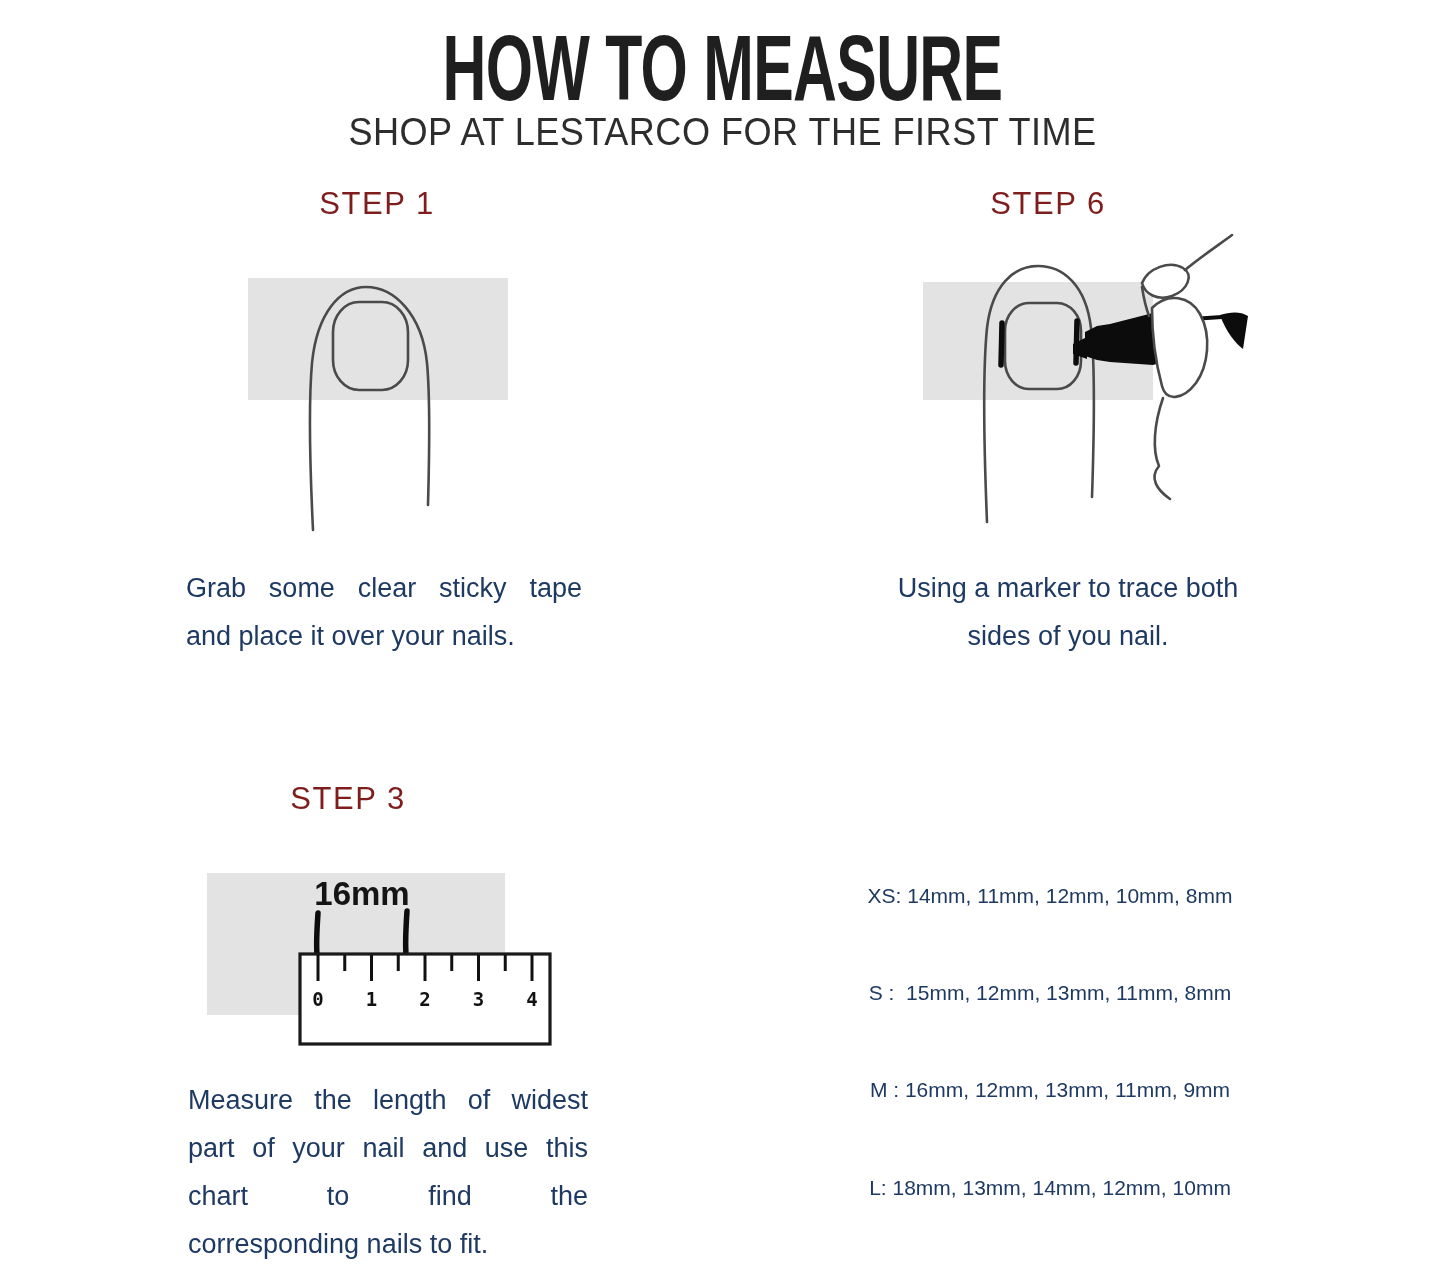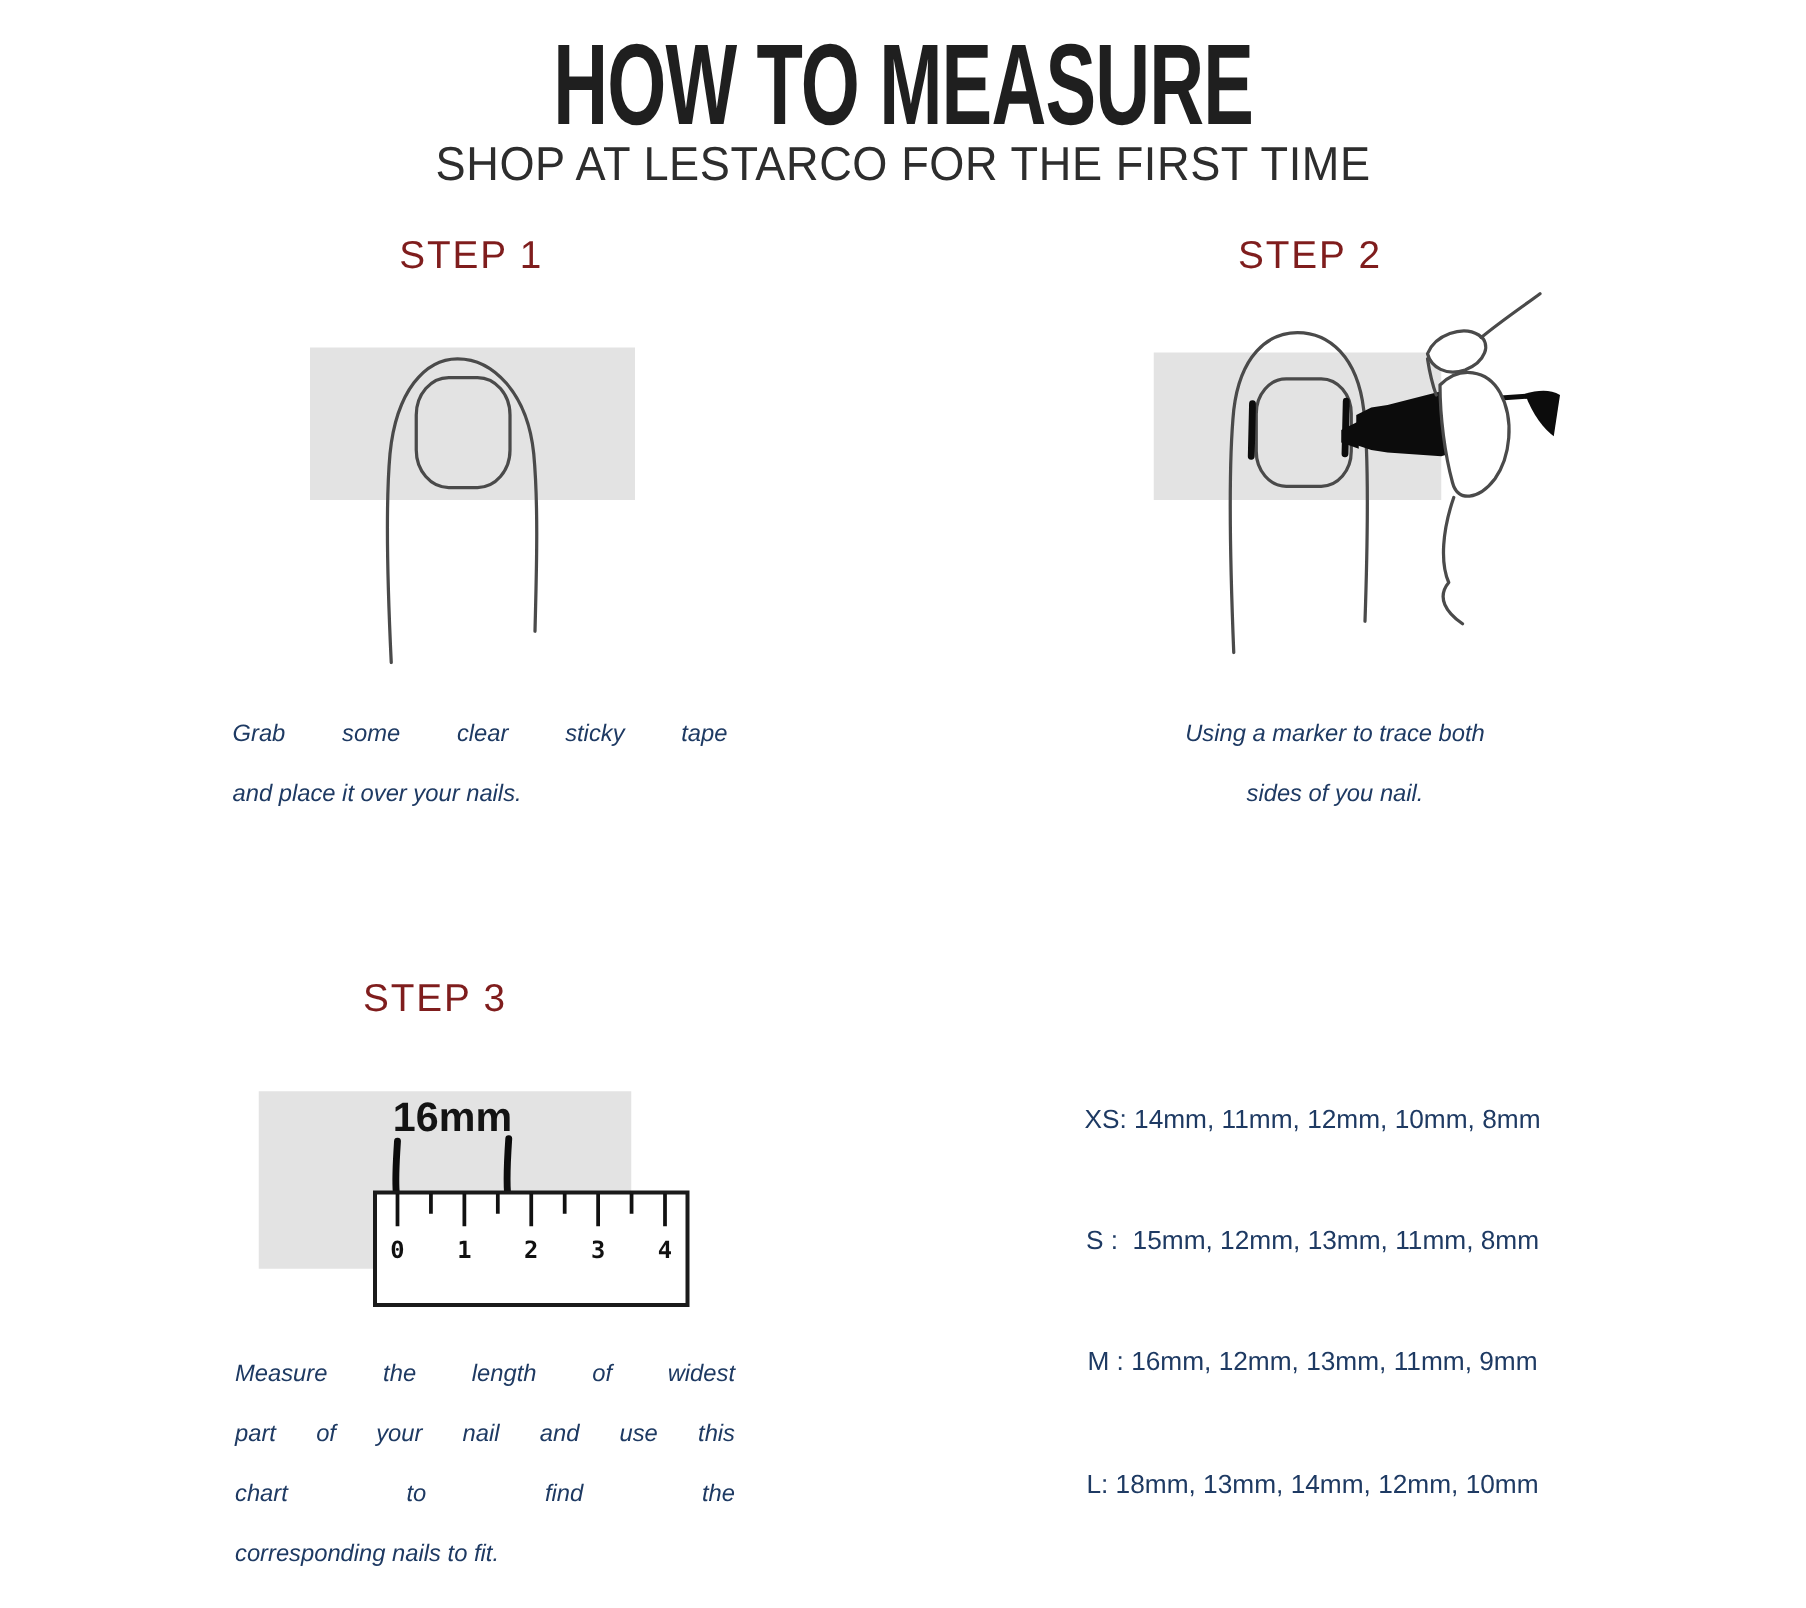--- a/index.html
+++ b/index.html
@@ -32,23 +32,22 @@
     transform:scaleX(0.95);transform-origin:center top;
   }
   .step-label{
     position:absolute;width:256px;
     text-align:center;
     font-size:31px;font-weight:400;color:#7f1d1d;
     letter-spacing:1.5px;white-space:nowrap;
   }
   .caption{
     position:absolute;
-    font-size:19px;color:var(--navy);
+    font-size:27px;color:var(--navy);
     line-height:48px;
-    font-style:italic;
   }
   .cap-line{display:block;}
   .cap-line.force-justify{text-align:justify;text-align-last:justify;}
   .cap-line.left{text-align:left;}
   .caption.centered .cap-line{text-align:left;text-align-last:center;}
   .size-row{
     position:absolute;left:770px;width:560px;height:40px;
     text-align:center;white-space:pre;
     font-size:21px;color:var(--navy);
   }
@@ -65,21 +64,21 @@
 </style>
 </head>
 <body>
 
 <div class="canvas">
 
   <h1 class="page-title">HOW TO MEASURE</h1>
   <div class="page-subtitle">SHOP AT LESTARCO FOR THE FIRST TIME</div>
 
   <div class="step-label" style="left:249px;top:186px;">STEP 1</div>
-  <div class="step-label" style="left:920px;top:186px;">STEP 2</div>
+  <div class="step-label" style="left:920px;top:186px;">STEP 6</div>
   <div class="step-label" style="left:220px;top:781px;">STEP 3</div>
 
   <svg style="left:200px;top:258px;" width="360" height="300" viewBox="0 0 360 300">
     <rect class="tape" x="48" y="20" width="260" height="122"></rect>
     <path class="outline" d="M113 272 C110 210 108 150 112 105 C117 55 140 29 166 29 C194 29 222 56 227 105 C231 148 229 205 228 247"></path>
     <rect class="outline" x="133" y="44" width="75" height="88" rx="26" ry="30"></rect>
   </svg>
 
   <svg style="left:880px;top:228px;" width="420" height="335" viewBox="0 0 420 335">
     <rect class="tape" x="43" y="54" width="230" height="118"></rect>

